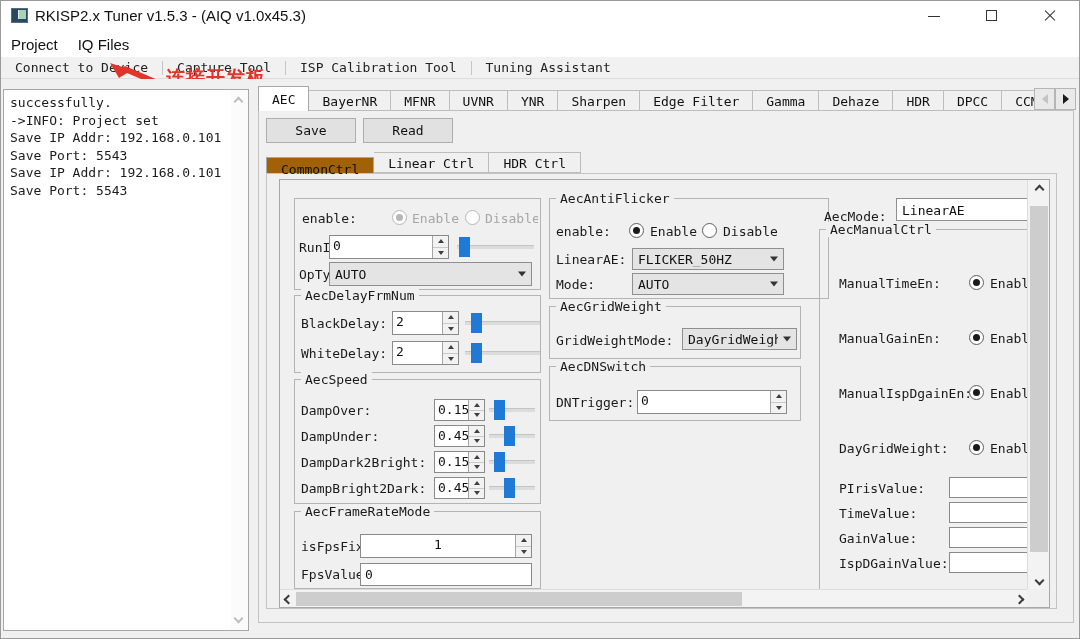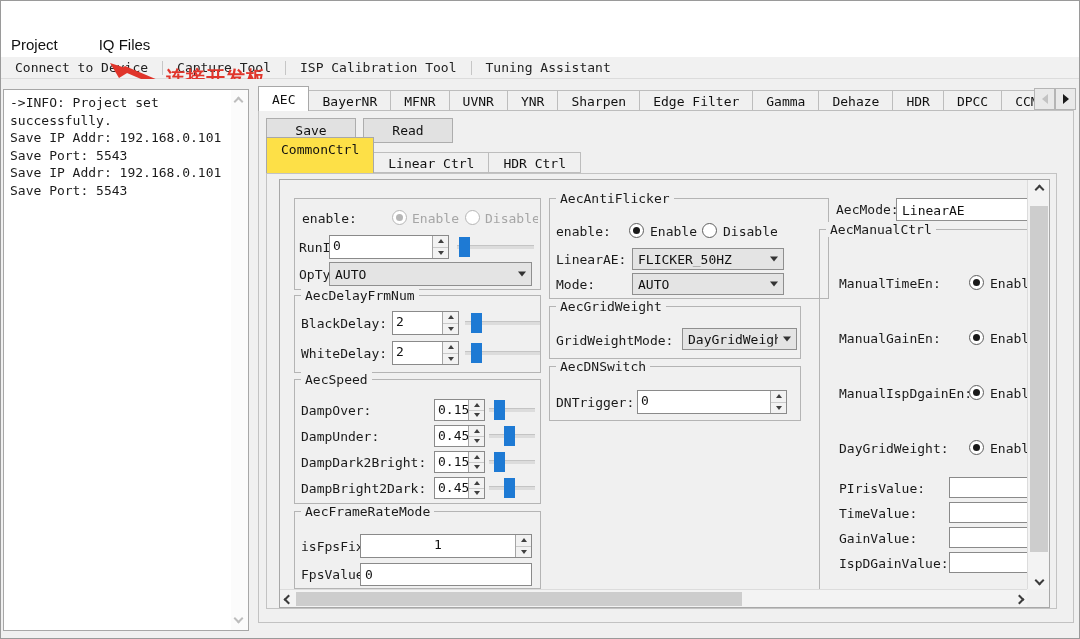--- a/index.html
+++ b/index.html
@@ -16,21 +16,21 @@
   .app-icon .pane { position:absolute; right:1px; top:1px; width:8px; height:9px; background:#a9d3b4; border-left:1px solid #e8e8e8; }
   .title-text { left:34px; top:6px; font-size:15px; color:#111; white-space:nowrap; }
   .win-btns { right:0; top:0; height:30px; display:flex; }
   .win-btn { width:58px; height:30px; position:relative; cursor:default; }
   .glyph-min { position:absolute; left:23px; top:15px; width:12px; height:0; border-top:1px solid #333; }
   .glyph-max { position:absolute; left:23px; top:9px; width:11px; height:11px; border:1px solid #333; }
   .glyph-close-a,.glyph-close-b { position:absolute; left:22px; top:14px; width:14px; height:0; border-top:1px solid #333; }
   .glyph-close-a { transform:rotate(45deg); } .glyph-close-b { transform:rotate(-45deg); }
 
   
-  .menubar { left:0; top:30px; width:896px; height:26px; background:#fff; display:flex; align-items:center;gap:21px; }
+  .menubar { left:0; top:30px; width:896px; height:26px; background:#fff; display:flex; align-items:center; }
   .menu-item { font-size:15px; color:#111; padding:2px 10px; }
 
   
   .toolbar { left:0; top:56px; width:1078px; height:22px; background:#f1f1f1; border-bottom:1px solid #dcdcdc; display:flex; align-items:center; }
   .tool-item { font:13px "DejaVu Sans Mono", monospace; color:#222; padding:0 14px; white-space:nowrap; }
   .tool-sep { width:1px; height:14px; background:#c6c6c6; }
 
   
   .annot-svg { left:105px; top:60px; }
   .annot-text { left:165px; top:64px; font-size:19px; font-weight:bold; color:#e0352b; letter-spacing:1px; white-space:nowrap; }
@@ -60,21 +60,21 @@
   .tri-up    { width:0; height:0; border-left:3.5px solid transparent; border-right:3.5px solid transparent; border-bottom:4px solid #3f3f3f; }
   .tri-down  { width:0; height:0; border-left:3.5px solid transparent; border-right:3.5px solid transparent; border-top:4px solid #3f3f3f; }
 
   
   .btn { position:absolute; width:90px; height:25px; background:#e1e1e1; border:1px solid #adadad; font:13px "DejaVu Sans Mono", monospace; color:#111; text-align:center; line-height:23px; }
 
   
   .stab-strip { left:265px; top:148px; height:24px; display:flex; align-items:flex-end; }
   .stab { font:13px "DejaVu Sans Mono", monospace; color:#111; padding:0 14px; height:21px; line-height:21px; background:#f0f0f0; border:1px solid #bdbdbd; border-left:none; white-space:nowrap; }
   .stab:first-child { border-left:1px solid #bdbdbd; }
-  .stab.active { background:#fde047; height:36px; line-height:24px; border:1px solid #a8a8a8; border-bottom:none; z-index:2; }
+  .stab.active { background:#a16207; height:16px; line-height:24px; border:1px solid #a8a8a8; border-bottom:none; z-index:2; }
 
   
   .content-frame { left:265px; top:172px; width:791px; height:436px; background:#f0f0f0; border:1px solid #c3c3c3; }
   .scroll-area { left:278px; top:178px; width:771px; height:429px; background:#f0f0f0; border:1px solid #a8a8a8; }
   .viewport { position:absolute; left:0; top:0; width:747px; height:409px; overflow:hidden; }
 
   .vscroll { position:absolute; right:0; top:0; width:22px; height:409px; background:#f3f3f3; border-left:1px solid #dcdcdc; }
   .vscroll .arrow { position:absolute; left:0; width:22px; height:18px; display:flex; align-items:center; justify-content:center; }
   .vscroll .thumb { position:absolute; left:2px; top:26px; width:18px; height:346px; background:#cdcdcd; }
   .hscroll { position:absolute; left:0; bottom:0; width:747px; height:18px; background:#f3f3f3; border-top:1px solid #dcdcdc; display:block; }
@@ -110,20 +110,38 @@
   .slider .thumb { position:absolute; top:0; width:11px; height:20px; background:#1e7ad4; }
 
   .textfield { position:absolute; background:#fff; border:1px solid #8a8a8a; font:13px "DejaVu Sans Mono", monospace; color:#111; padding:1px 4px; outline:none; }
   .textfield.right { text-align:right; }
 </style>
 </head>
 <body>
 
 <div id="app">
 
+  <div class="abs titlebar">
+    <div class="abs app-icon">
+        <span class="pane"></span>
+      </div>
+    <div class="abs title-text">RKISP2.x Tuner v1.5.3 - (AIQ v1.0x45.3)</div>
+    <div class="abs win-btns">
+      <div class="win-btn">
+          <span class="glyph-min"></span>
+        </div>
+      <div class="win-btn">
+          <span class="glyph-max"></span>
+        </div>
+      <div class="win-btn">
+          <span class="glyph-close-a"></span>
+          <span class="glyph-close-b"></span>
+        </div>
+    </div>
+  </div>
 
   <div class="abs menubar">
     <span class="menu-item">Project</span>
     <span class="menu-item">IQ Files</span>
   </div>
 
   <div class="abs toolbar">
     <span class="tool-item">Connect to Device</span>
     <span class="tool-sep"></span>
     <span class="tool-item">Capture Tool</span>
@@ -136,22 +154,22 @@
   <svg class="abs annot-svg" width="62" height="30" viewBox="0 0 62 30">
     <polygon points="4,2 26,9 13,17" fill="#e0352b"></polygon>
     <polygon points="14,9 56,27 59,22 19,5" fill="#e0352b"></polygon>
   </svg>
   <div class="abs annot-text">连接开发板</div>
 
   <div class="abs content-bg"></div>
 
   <div class="abs log-panel">
     <div class="log-text">
+      <div>successfully.</div>
       <div>-&gt;INFO: Project set</div>
-      <div>successfully.</div>
       <div>Save IP Addr: 192.168.0.101</div>
       <div>Save Port: 5543</div>
       <div>Save IP Addr: 192.168.0.101</div>
       <div>Save Port: 5543</div>
     </div>
     <div class="log-scroll">
       <span class="chev up" style="position:absolute;left:4px;top:8px;"></span>
       <span class="chev down" style="position:absolute;left:4px;bottom:8px;"></span>
     </div>
   </div>
@@ -392,21 +410,21 @@
             <div class="sbtn up">
                 <span class="tri-up"></span>
               </div>
             <div class="sbtn">
                 <span class="tri-down"></span>
               </div>
           </div>
         </div>
       </div>
 
-      <span class="lbl" style="position:absolute;left:544px;top:22px;margin-left:12px;">AecMode:</span>
+      <span class="lbl" style="position:absolute;left:544px;top:29px;">AecMode:</span>
       <div class="combo white" style="left:616px;top:18px;width:155px;height:23px;">
         <span class="cval">LinearAE</span>
 
       </div>
 
       <div class="groupbox" style="left:539px;top:49px;width:250px;height:392px;">
         <span class="gb-title">AecManualCtrl</span>
       </div>
 
       <span class="lbl" style="position:absolute;left:559px;top:96px;">ManualTimeEn:</span>

